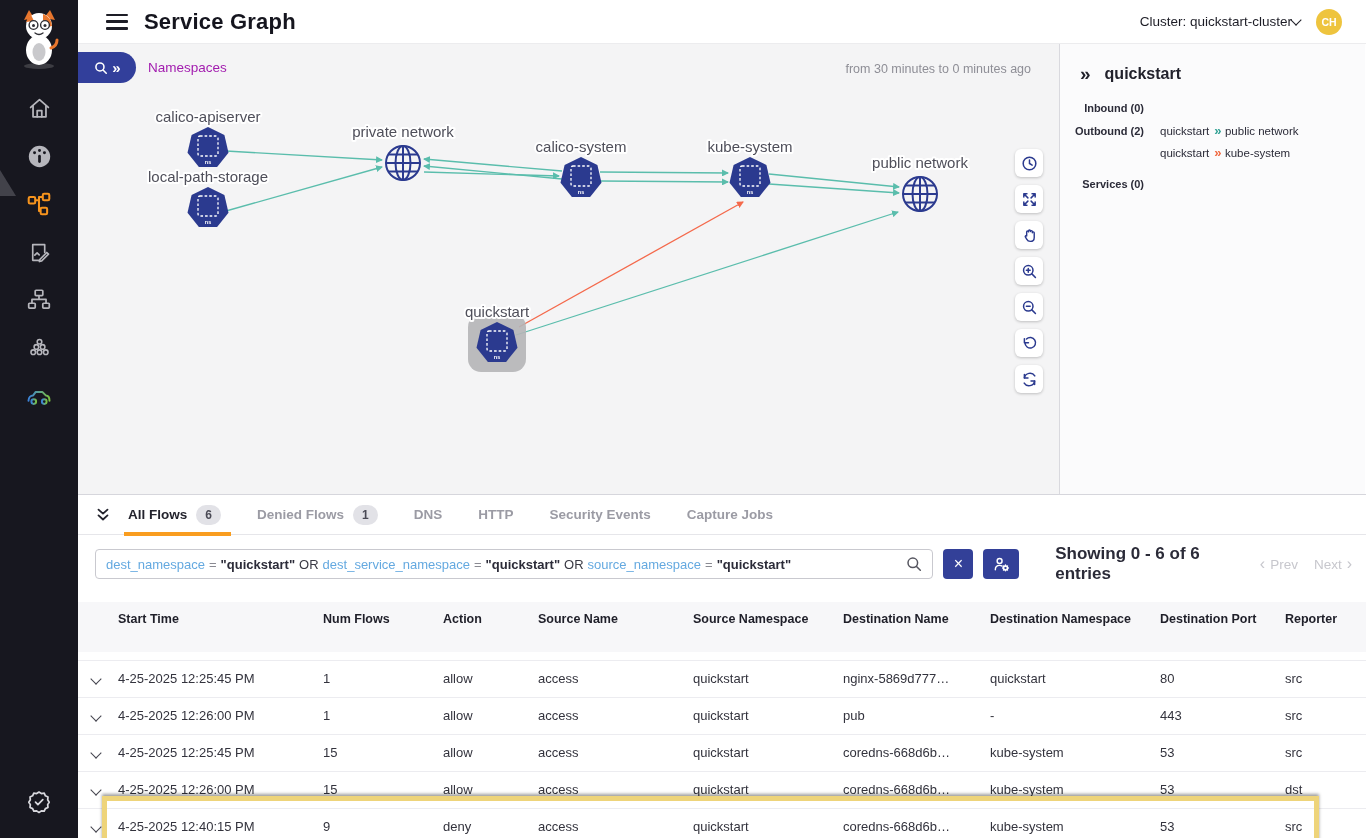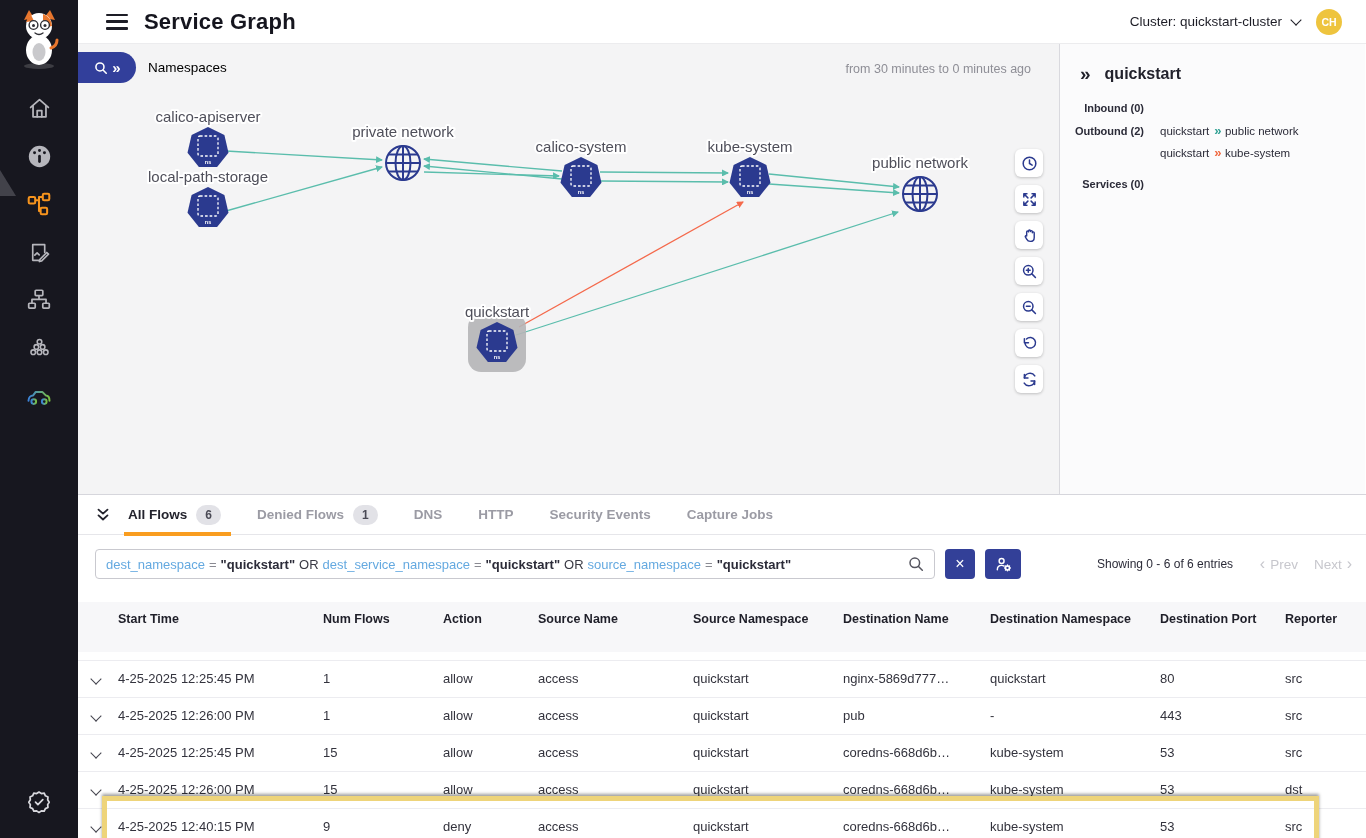--- a/index.html
+++ b/index.html
@@ -19,36 +19,36 @@
 
   
   .main { display:flex; flex-direction:column; width:1288px; }
   .topbar { height:44px; background:#fff; border-bottom:1px solid #ececee;
     display:flex; align-items:center; padding:0 24px 0 14px; flex:0 0 44px; }
   .hamburger { width:22px; height:16px; display:flex; flex-direction:column;
     justify-content:space-between; margin-left:14px; cursor:pointer; }
   .hamburger span { display:block; height:2.6px; background:#1d1d26; border-radius:1px; }
   .topbar h1 { font-size:22px; font-weight:800; color:#15151e; margin-left:16px; letter-spacing:.2px; }
   .topbar-right { margin-left:auto; display:flex; align-items:center; gap:16px; }
-  .cluster-select { display:flex; align-items:center; gap:10px; cursor:pointer;
+  .cluster-select { display:flex; align-items:center; cursor:pointer;
     font-size:13.5px; color:#1d1d26; }
   .chev-css { width:8px; height:8px; border-right:1.8px solid #1d1d26; border-bottom:1.8px solid #1d1d26;
     transform:rotate(45deg); margin-top:-4px; }
   .avatar { width:26px; height:26px; border-radius:50%; background:#eec43e; color:#fff;
     font-size:10.5px; font-weight:700; display:flex; align-items:center; justify-content:center; }
 
   
   .content { display:flex; height:450px; flex:0 0 450px; }
   .graph-panel { width:982px; position:relative; background:#f4f4f5; border-right:1px solid #d9d9de; }
   #graph-svg { position:absolute; left:0; top:0; }
   .search-pill { position:absolute; left:0; top:8px; width:58px; height:31px; background:#323f9b;
     border-radius:0 16px 16px 0; display:flex; align-items:center; justify-content:center; gap:4px;
     color:#fff; cursor:pointer; z-index:3; }
   .search-pill .dbl-chev { font-size:15px; font-weight:700; letter-spacing:-1px; line-height:1; }
-  .breadcrumb { position:absolute; left:70px; top:16px; font-size:13.5px; color:#000000; z-index:3; cursor:pointer; }
+  .breadcrumb { position:absolute; left:70px; top:16px; font-size:13.5px; color:#a21caf; z-index:3; cursor:pointer; }
   .time-label { position:absolute; right:28px; top:18px; font-size:12.5px; color:#8e8e96; z-index:3; }
   .graph-toolbar { position:absolute; right:16px; top:105px; display:flex; flex-direction:column; gap:8px; z-index:3; }
   .gbtn { width:28px; height:28px; background:#fff; border-radius:6px; border:none;
     box-shadow:0 1px 3px rgba(0,0,0,.22); display:flex; align-items:center; justify-content:center; cursor:pointer; }
 
   
   .details-panel { width:305px; background:#fbfbfc; padding:20px 14px 0 14px; }
   .details-header { display:flex; align-items:center; gap:16px; padding-left:6px; }
   .collapse-icon { font-size:19px; font-weight:700; color:#22222c; letter-spacing:-2px; cursor:pointer; line-height:1; }
   .details-title { font-size:16px; font-weight:600; color:#22222c; }
@@ -78,21 +78,21 @@
     display:flex; align-items:center; padding:0 10px; font-size:13px; }
   #filter-tokens { flex:1; white-space:nowrap; overflow:hidden; }
   .tok { margin-right:4px; }
   .tok-field { color:#64a9e0; }
   .tok-op { color:#8a8a92; }
   .tok-value { color:#2b2b38; font-weight:700; }
   .tok-keyword { color:#3a3a44; }
   .btn-navy { width:30px; height:30px; border:none; border-radius:4px; background:#334098; color:#fff;
     margin-left:10px; font-size:16px; cursor:pointer; display:inline-flex; align-items:center; justify-content:center; }
   .btn-navy.wide { width:36px; }
-  .showing { margin-left:76px; font-size:12px; color:#2b2b38; }
+  .showing { margin-left:36px; font-size:17px; color:#2b2b38;font-weight:bold; }
   .pager { margin-left:auto; margin-right:14px; display:flex; gap:16px; color:#c7c7cd; font-size:13.5px; }
   .pager-btn { cursor:pointer; display:flex; align-items:center; gap:5px; }
   .pager-chev { font-size:16px; line-height:1; }
 
   table { border-collapse:collapse; table-layout:fixed; width:1288px; margin-top:15px; }
   thead th { background:#f7f7f9; text-align:left; font-size:12.5px; font-weight:700; color:#1f1f29;
     padding:9px 8px 8px 8px; line-height:16px; vertical-align:top; height:50px; }
   tbody td { font-size:13px; color:#33333d; padding:0 8px; height:37px; border-bottom:1px solid #ececf0; }
   tr.spacer td { height:8px; border-bottom:1px solid #ececf0; padding:0; }
   .row-chev { width:8px; height:8px; border-right:1.7px solid #44444e; border-bottom:1.7px solid #44444e;

